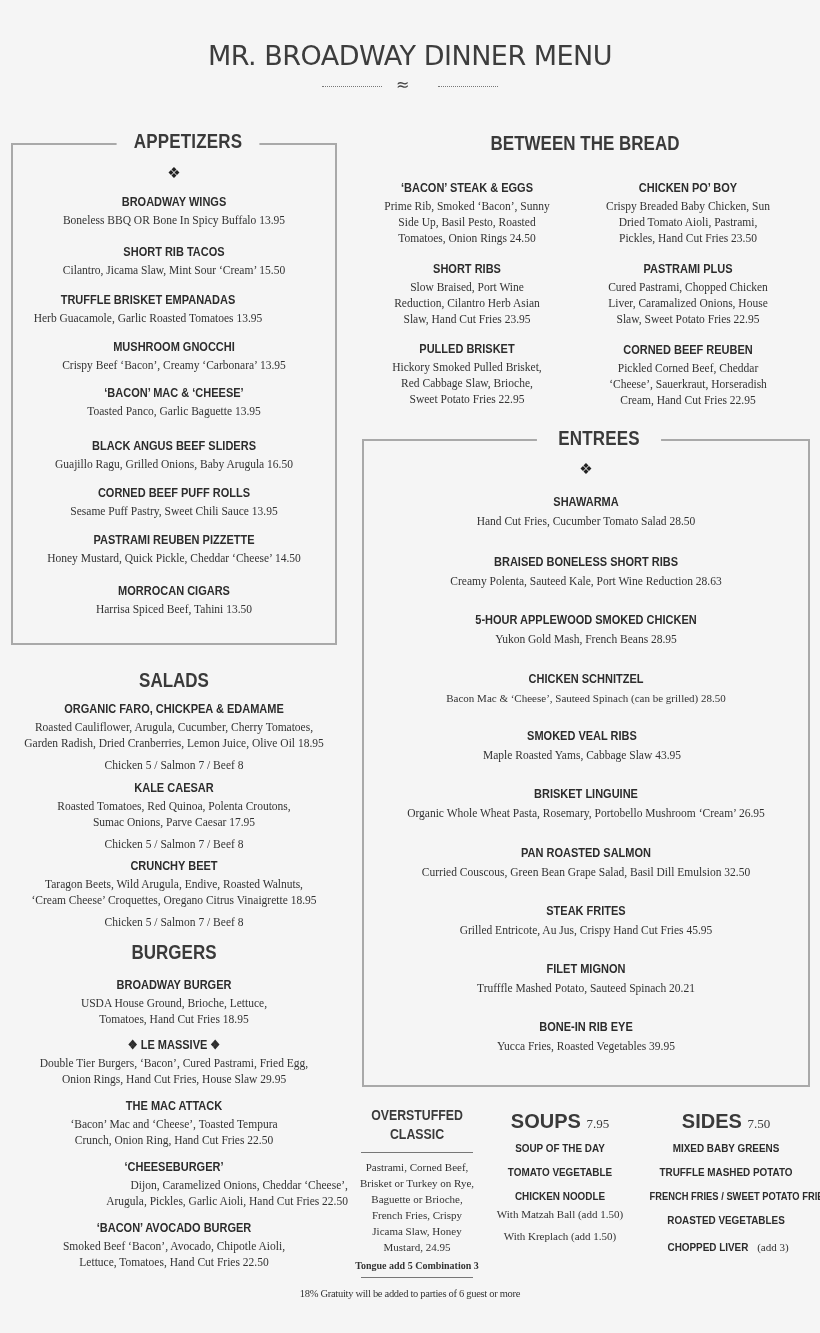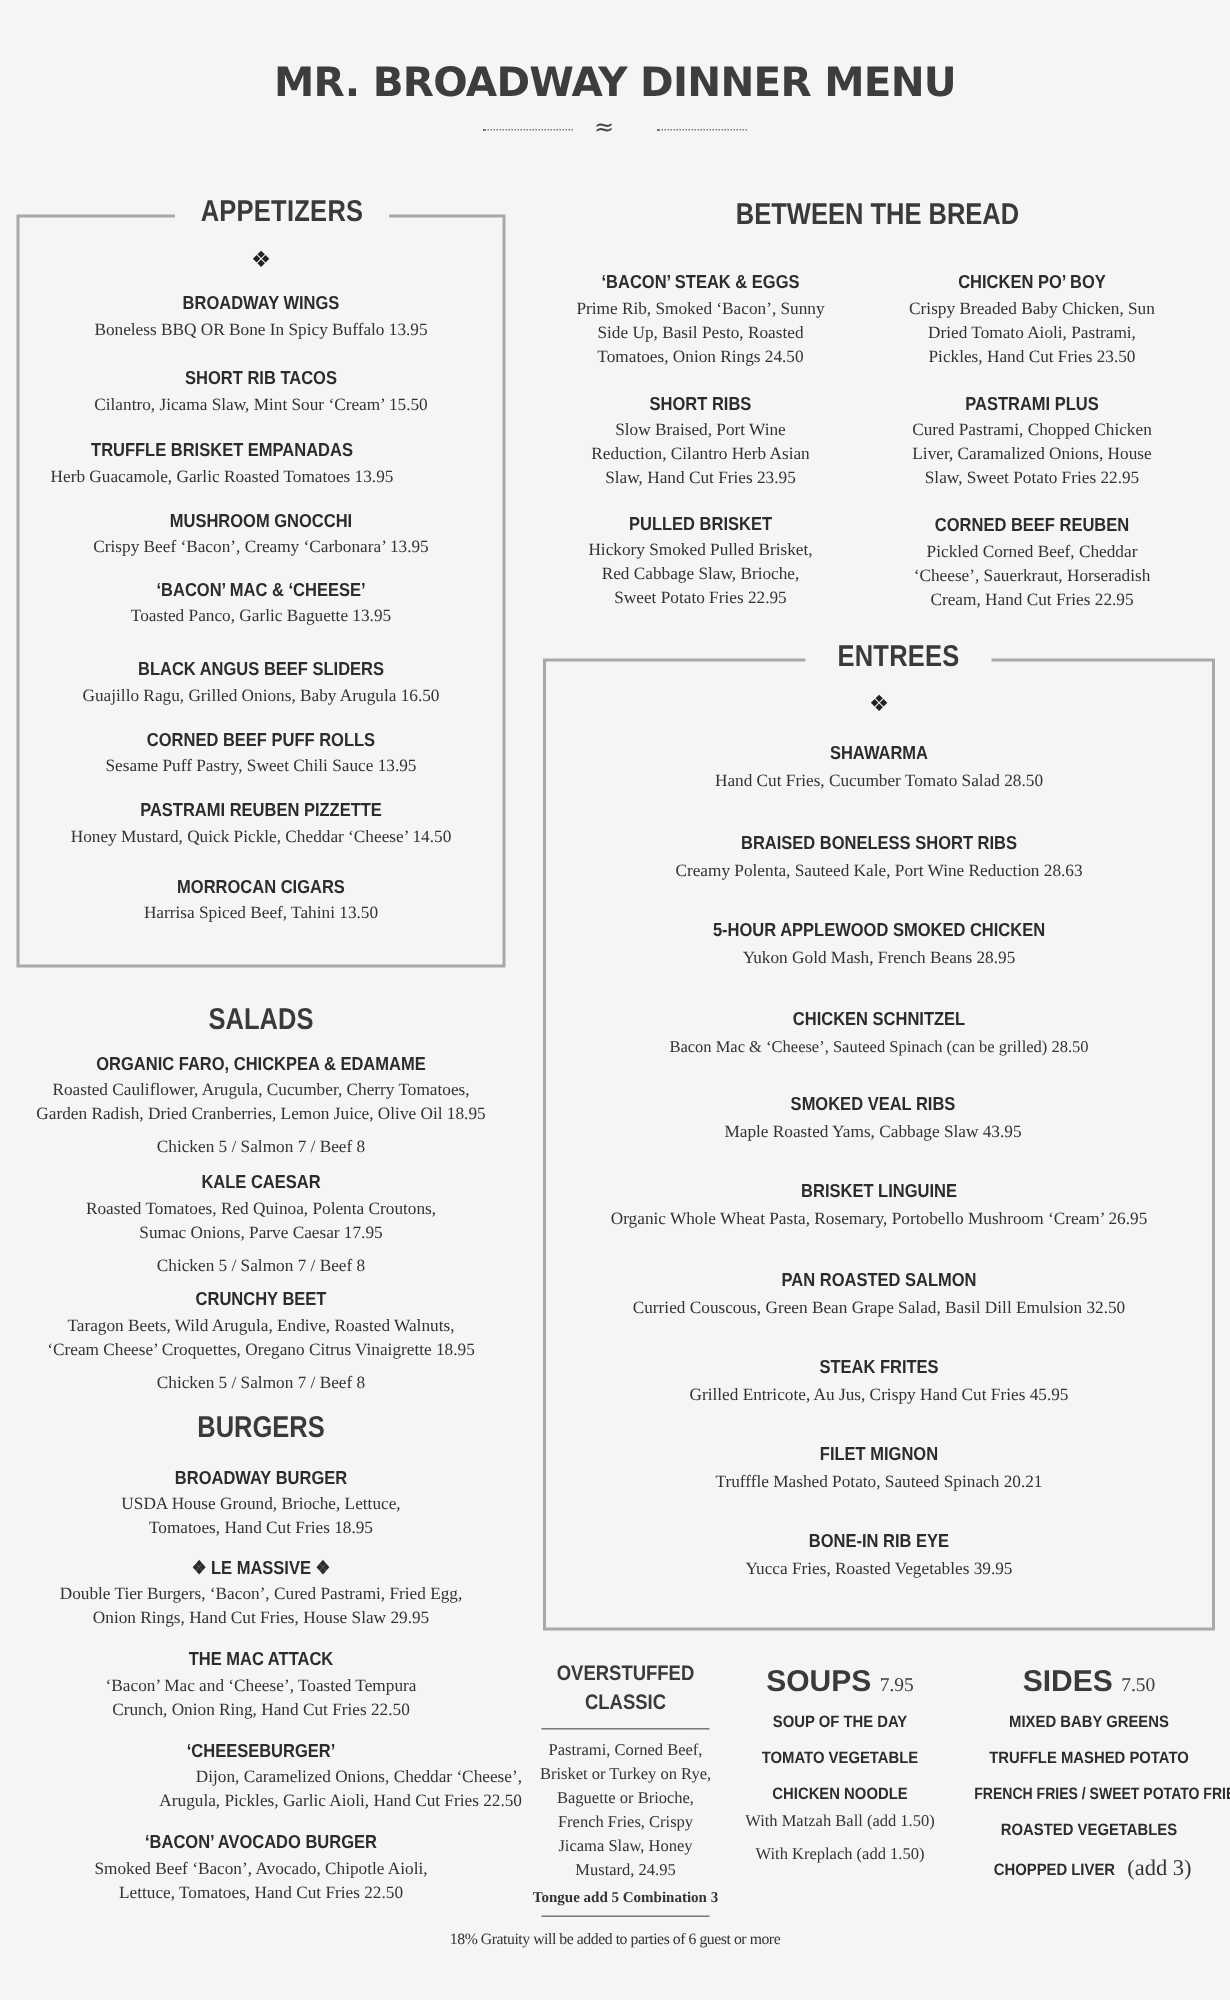--- a/index.html
+++ b/index.html
@@ -3,21 +3,21 @@
 <meta charset="utf-8">
 <style>
   html, body { margin:0; padding:0; }
   body {
     width:820px; height:1333px; background:#f5f5f5; position:relative; overflow:hidden;
     color:#333; font-family:"Liberation Serif", serif;
   }
   .abs { position:absolute; }
   .title {
     left:0; width:820px; top:40px; text-align:center;
-    font-family:"DejaVu Sans", sans-serif; font-weight:bold; font-size:27px; color:#3d3d3d; letter-spacing:-0.5px;
+    font-family:"DejaVu Sans", sans-serif; font-weight:normal; font-size:27px; color:#3d3d3d; letter-spacing:-0.5px;
   }
   .title span { display:inline-block; }
   .ornament { left:322px; top:78px; width:176px; height:16px; }
   .ornament .dash { position:absolute; top:8px; width:60px; border-top:1px dotted #777; }
   .ornament .squig { position:absolute; left:74px; top:-3px; font-size:16px; color:#444; font-family:"DejaVu Sans", sans-serif; }
 
   .box { border:2px solid #a9a9a9; box-sizing:border-box; }
   .box-title {
     position:absolute; background:#f5f5f5; padding:0 14px; text-align:center;
     font-family:"Liberation Sans", sans-serif; font-weight:bold; font-size:20px; color:#3a3a3a;
@@ -260,17 +260,17 @@
   <div class="soup-h">
     <span>SIDES</span>
     <span class="pr">7.50</span>
   </div>
   <span class="list-name" style="margin-top:9px;">MIXED BABY GREENS</span>
   <span class="list-name" style="margin-top:12px;">TRUFFLE MASHED POTATO</span>
   <span class="list-name" style="margin-top:12px; transform:scaleX(0.85);">FRENCH FRIES / SWEET POTATO FRIES</span>
   <span class="list-name" style="margin-top:12px;">ROASTED VEGETABLES</span>
   <div style="margin-top:11px; white-space:nowrap;">
     <span class="list-name" style="display:inline-block;">CHOPPED LIVER</span>
-    <span style="font-size:15px;">(add 3)</span>
+    <span style="font-size:11px;">(add 3)</span>
   </div>
 </div>
 
 <div class="abs footer">18% Gratuity will be added to parties of 6 guest or more</div>
 
 </body></html>

